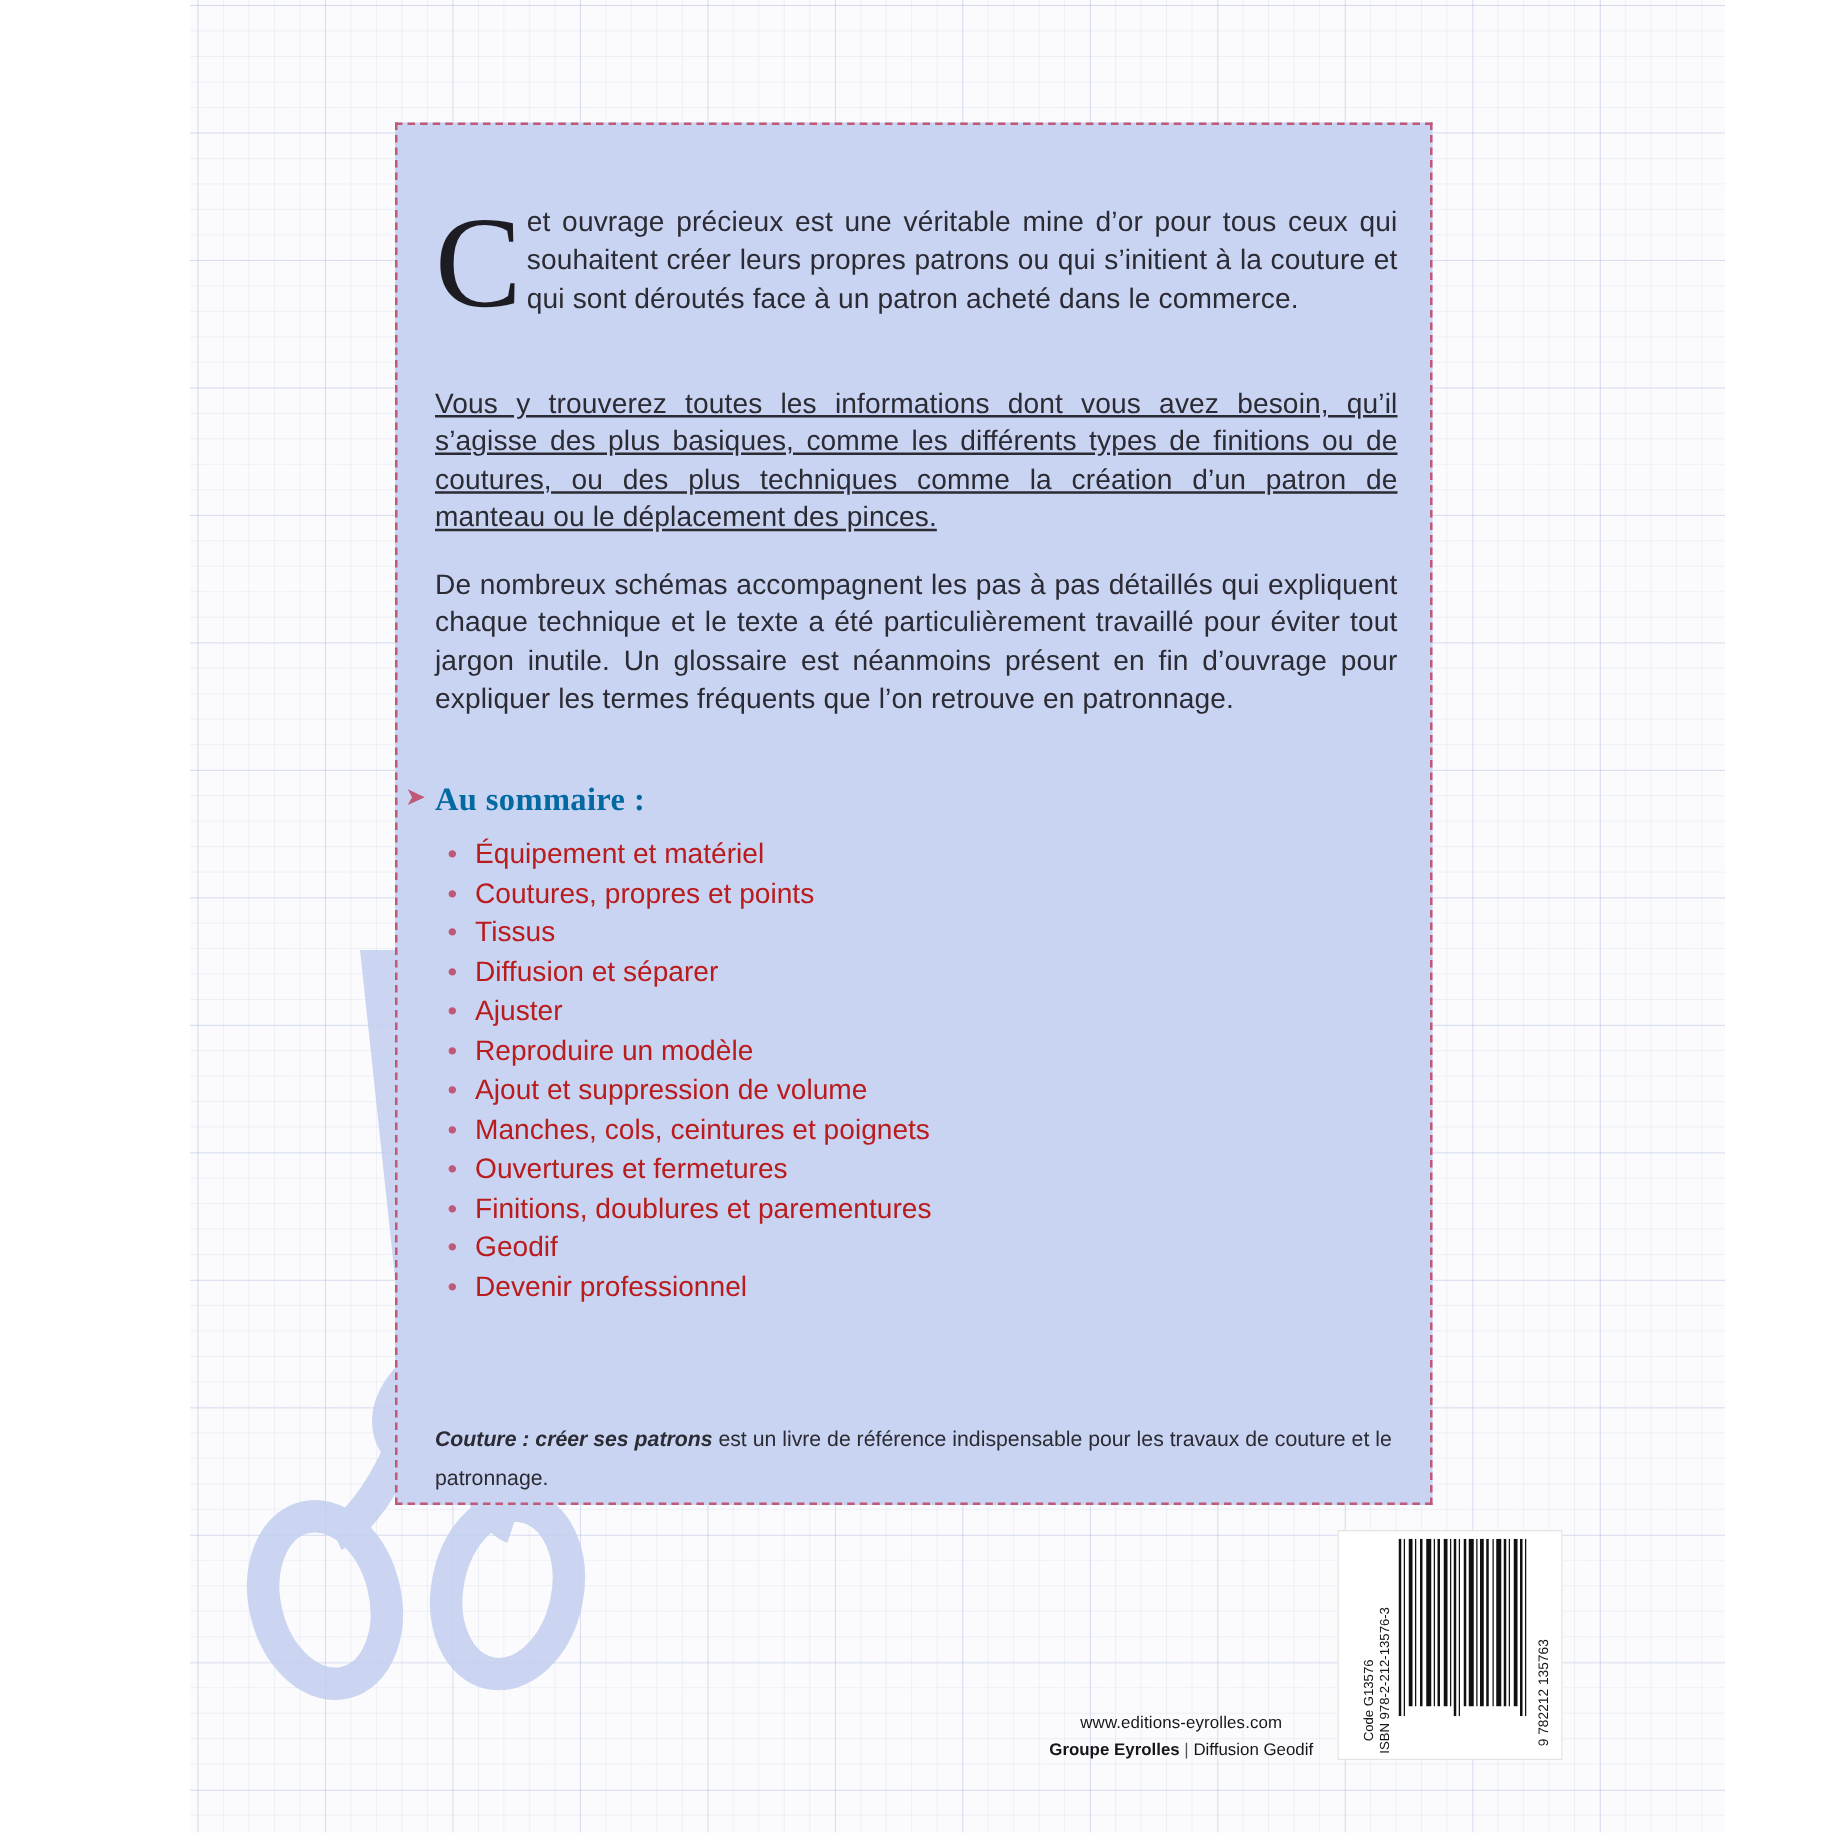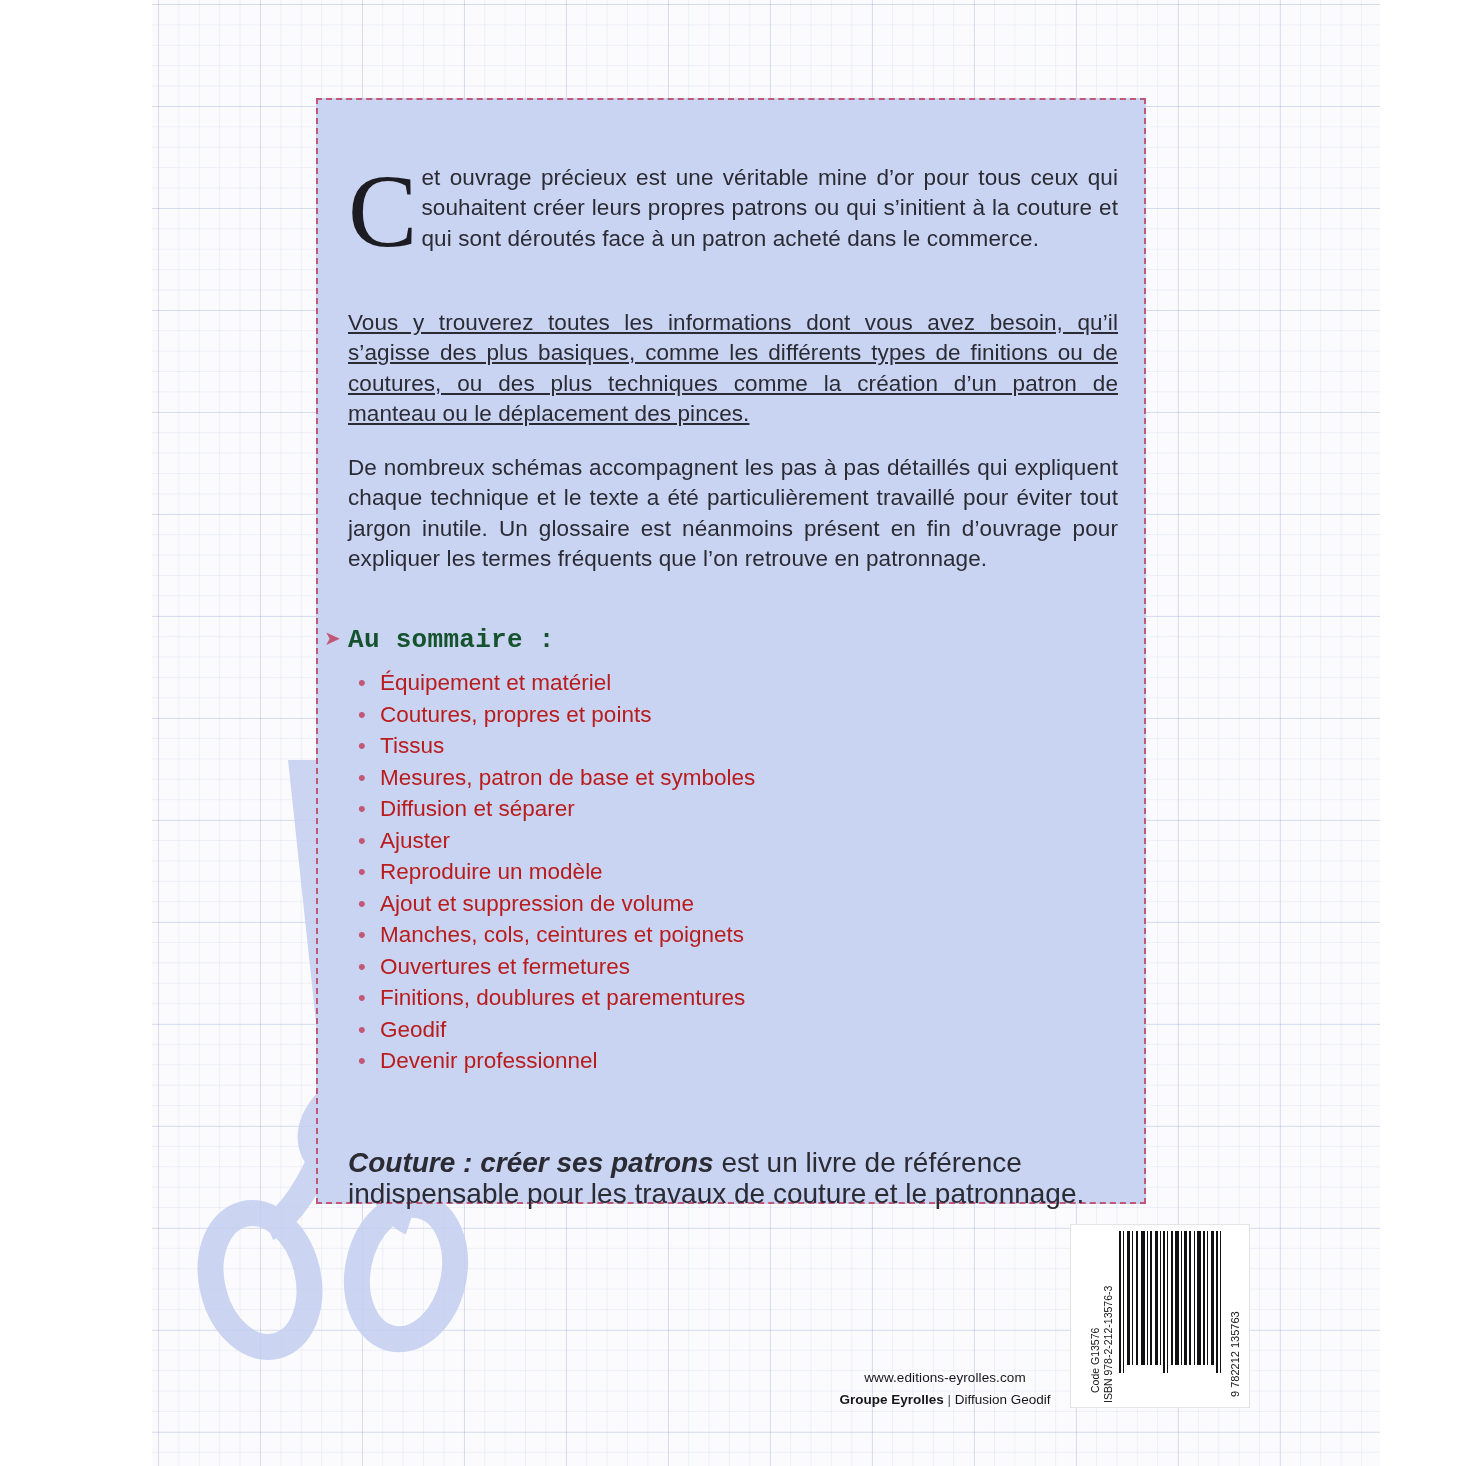--- a/index.html
+++ b/index.html
@@ -93,24 +93,24 @@
     padding: 6px 4px 0 0;
     color: #1c1c22;
   }
   #para-2 { top: 185px; text-decoration: underline; }
   #para-3 { top: 330px; }
 
   #summary-heading {
     position: absolute;
     left: 30px;
     top: 525px;
-    font-family: Liberation Mono, monospace;
+    font-family: Liberation Serif, serif;
     font-weight: bold;
     font-size: 26px;
-    color: #14532d;
+    color: #0369a1;
     letter-spacing: 0.3px;
   }
   #summary-arrow {
     position: absolute;
     left: 6px;
     top: 528px;
     color: #c05878;
     font-size: 20px;
     line-height: 20px;
   }
@@ -137,21 +137,21 @@
     top: 0;
     color: #c05878;
     font-size: 22px;
   }
 
   #closing {
     position: absolute;
     left: 30px;
     right: 26px;
     top: 1020px;
-    font-size: 28px;
+    font-size: 17px;
     line-height: 30.5px;
     color: #2b2b33;
   }
   #closing .title-em {
     font-style: italic;
     font-weight: bold;
   }
 
   
   #barcode-block {
@@ -249,21 +249,20 @@
 
     <p class="blurb" id="para-3">De nombreux schémas accompagnent les pas à pas détaillés qui expliquent chaque technique et le texte a été particulièrement travaillé pour éviter tout jargon inutile. Un glossaire est néanmoins présent en fin d’ouvrage pour expliquer les termes fréquents que l’on retrouve en patronnage.</p>
 
     <span id="summary-arrow">➤</span>
     <div id="summary-heading">Au sommaire :</div>
 
     <ul id="summary-list">
       <li>Équipement et matériel</li>
       <li>Coutures, propres et points</li>
       <li>Tissus</li>
-      <li>Mesures, patron de base et symboles</li>
       <li>Diffusion et séparer</li>
       <li>Ajuster</li>
       <li>Reproduire un modèle</li>
       <li>Ajout et suppression de volume</li>
       <li>Manches, cols, ceintures et poignets</li>
       <li>Ouvertures et fermetures</li>
       <li>Finitions, doublures et parementures</li>
       <li>Geodif</li>
       <li>Devenir professionnel</li>
     </ul>

